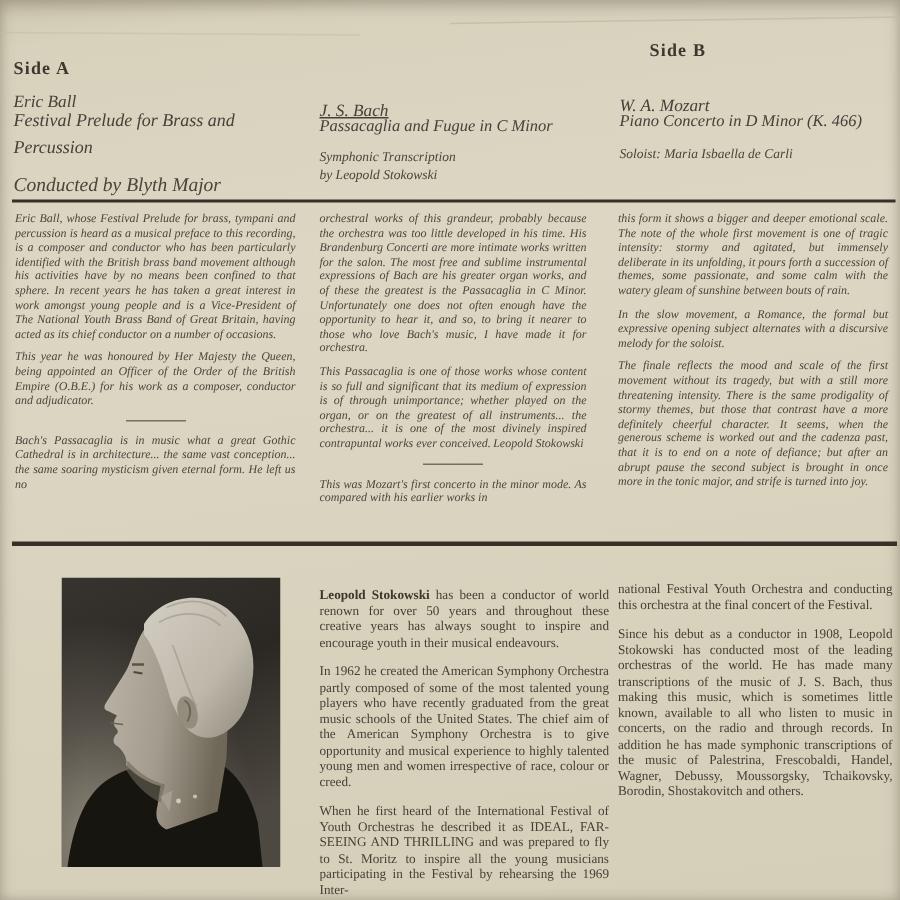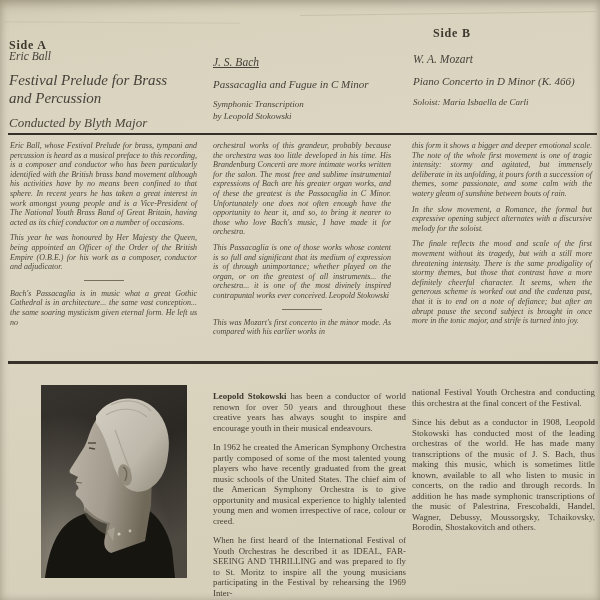--- a/index.html
+++ b/index.html
@@ -11,22 +11,22 @@
     box-shadow:inset 0 4px 10px rgba(90,80,60,.35), inset 0 -2px 6px rgba(90,80,60,.15);
   }
   .crease{position:absolute;height:1px;background:#c2bba2;opacity:.8;}
   .crease.c1{top:13px;left:300px;width:300px;transform:rotate(-.8deg);}
   .crease.c2{top:22px;left:0;width:240px;transform:rotate(.4deg);opacity:.5;}
   .rule{position:absolute;background:#35302a;}
   .rule1{top:133px;left:8px;width:589px;height:2px;}
   .rule2{top:361px;left:8px;width:590px;height:2.5px;}
 
   .hdr-label{position:absolute;font-weight:bold;font-size:12px;letter-spacing:.8px;color:#3d382f;}
-  .artist{position:absolute;font-style:italic;font-size:11.5px;color:#46413a;}
-  .work{position:absolute;font-style:italic;font-size:15px;color:#46413a;}
+  .artist{position:absolute;font-style:italic;font-size:11.5px;color:#46413a;margin-top:12px;}
+  .work{position:absolute;font-style:italic;font-size:12px;color:#46413a;}
   .subnote{position:absolute;font-style:italic;font-size:9px;color:#4a443b;}
 
   .topcol{position:absolute;top:141px;font-size:8px;line-height:9.6px;
           text-align:justify;font-style:italic;color:#4c463d;}
   .topcol p{margin:0 0 6px 0;}
   .mini-div{width:40px;height:1px;background:#776f60;margin:8px auto 8px auto;}
   .credit-line{text-align:right;margin:-9.6px 2px 6px 0;font-style:italic;}
 
   .biocol{position:absolute;font-size:8.8px;line-height:10.5px;text-align:justify;
           color:#453f35;font-style:normal;}

